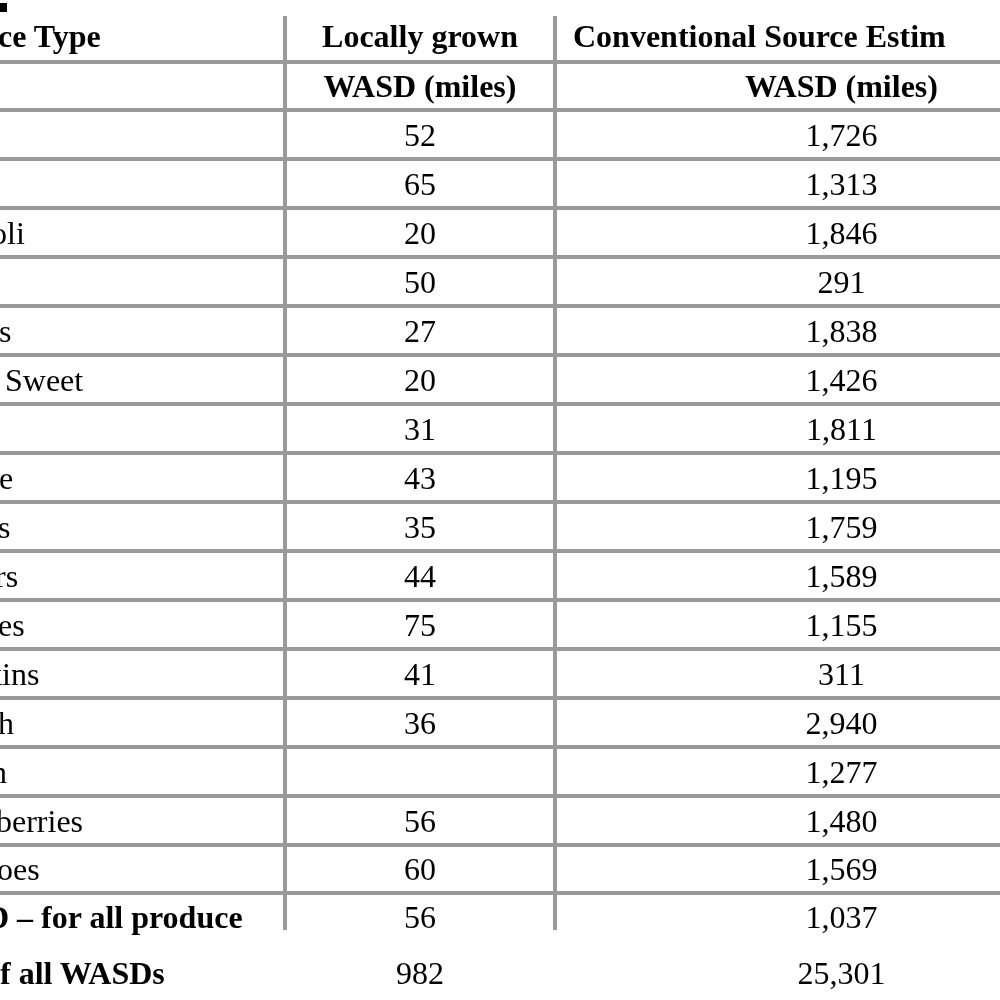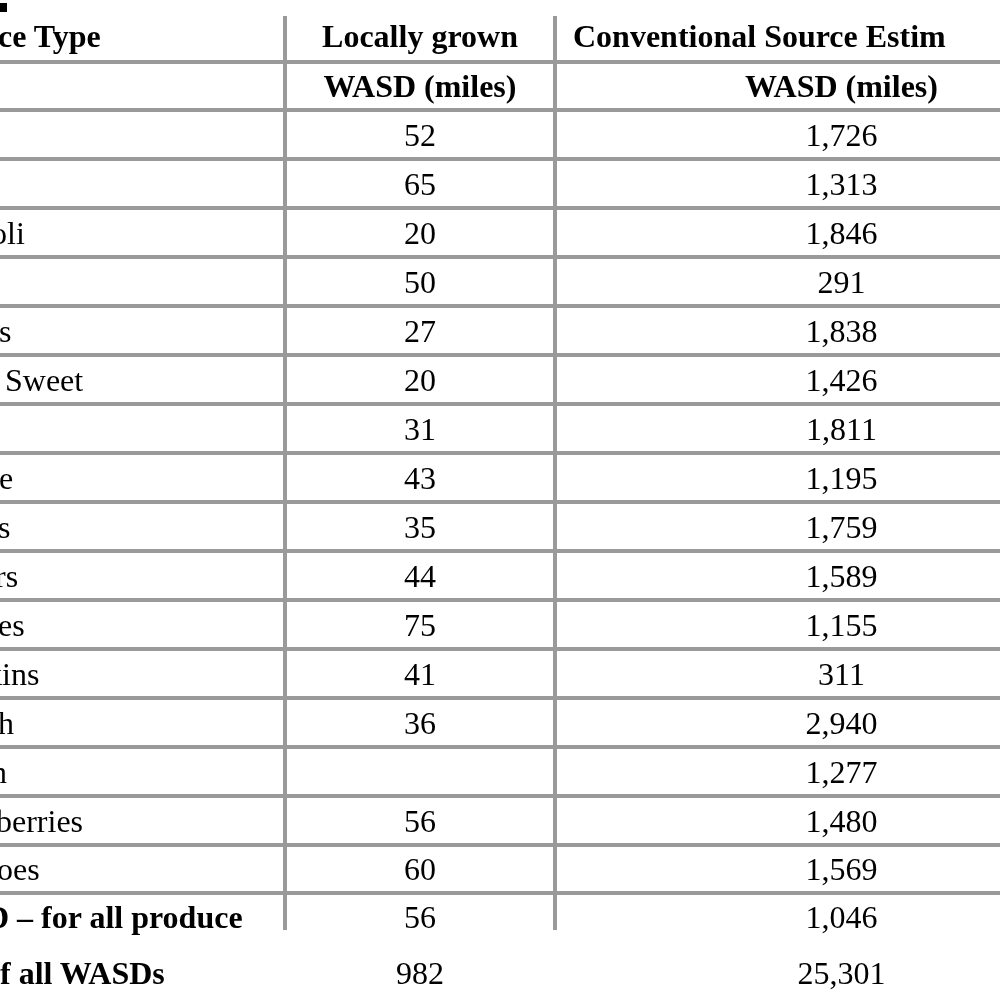--- a/index.html
+++ b/index.html
@@ -220,21 +220,21 @@
   </div>
 
   <div class="row" style="top:893px;height:48px;">
     <div class="c1">
         <span class="b" style="margin-left:-14px;">D – for all produce</span>
       </div>
     <div class="c2">
         <span>56</span>
       </div>
     <div class="c3">
-        <span>1,046</span>
+        <span>1,037</span>
       </div>
   </div>
 
   <div class="row" style="top:945px;height:55px;">
     <div class="c1">
         <span class="b">f all WASDs</span>
       </div>
     <div class="c2">
         <span>982</span>
       </div>

